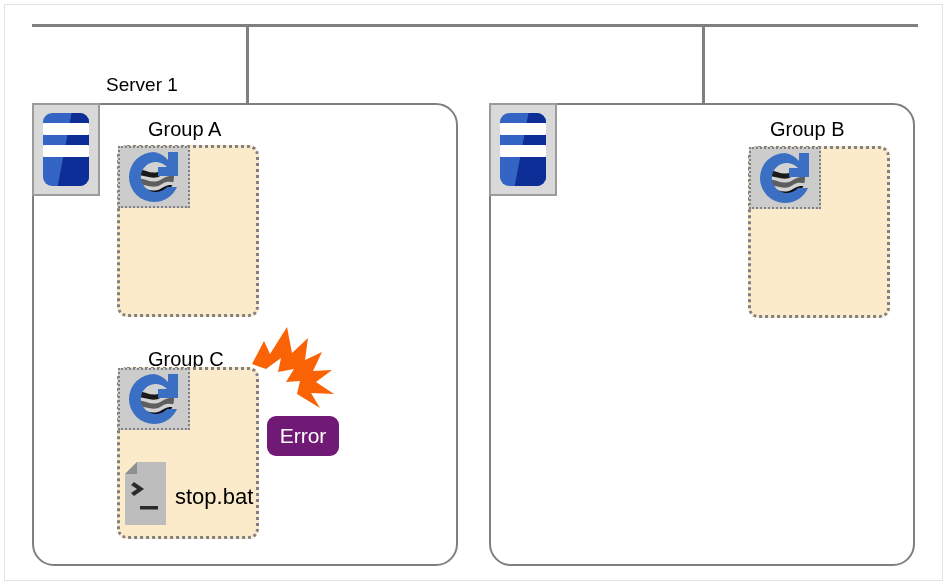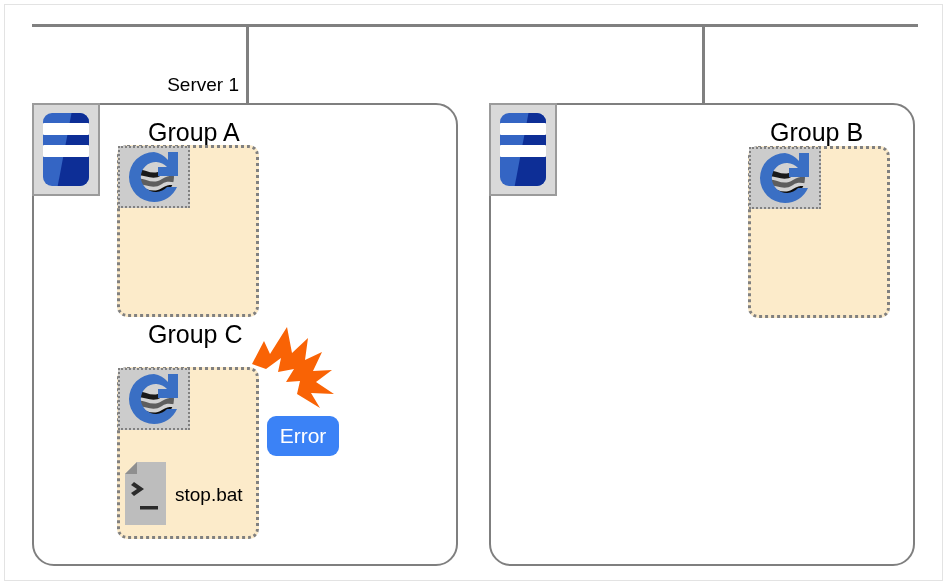--- a/index.html
+++ b/index.html
@@ -41,21 +41,21 @@
     width: 3px;
     background: #808080;
   }
 
   
   .server-label {
     position: absolute;
     font-size: 19px;
     color: #000000;
     white-space: nowrap;
-    text-align: right;
+    text-align: left;
   }
 
   
   .server-box {
     position: absolute;
     border: 2.2px solid #7f7f7f;
     border-radius: 22px;
     background: #ffffff;
     box-sizing: border-box;
   }
@@ -97,21 +97,21 @@
     background: #ffffff;
     z-index: 2;
     border-radius: 1px;
   }
   .server-icon .bar.b1 { top: 18px; }
   .server-icon .bar.b2 { top: 40px; }
 
   
   .group-label {
     position: absolute;
-    font-size: 25px;
+    font-size: 20px;
     color: #000000;
     white-space: nowrap;
   }
 
   
   .group-box {
     position: absolute;
     background: #fcebca;
     border: 3px dotted #808080;
     border-radius: 10px;
@@ -137,32 +137,32 @@
     position: absolute;
     left: 0;
     top: 0;
     width: 41px;
     height: 63px;
   }
   .script-label {
     position: absolute;
     left: 50px;
     top: 22px;
-    font-size: 19px;
+    font-size: 22px;
     color: #000000;
     white-space: nowrap;
   }
 
   
   .burst {
     position: absolute;
   }
   .error-badge {
     position: absolute;
-    background: #3b82f6;
+    background: #701a75;
     border-radius: 9px;
     color: #ffffff;
     font-size: 21px;
     display: flex;
     align-items: center;
     justify-content: center;
     box-sizing: border-box;
   }
 </style>
 </head>
@@ -198,21 +198,21 @@
       <circle cx="34" cy="29" r="20" fill="#d2d2d2"></circle>
       <g clip-path="url(#cl-a)">
         <path d="M12 24 C 22 16, 30 30, 42 22 C 50 17, 54 20, 58 19 L58 25 C 52 26, 48 23, 42 27 C 30 35, 22 22, 12 30 Z" fill="#1a1a1a"></path>
         <path d="M12 33 C 22 25, 30 39, 42 31 C 50 26, 54 29, 58 28 L58 34 C 52 35, 48 32, 42 36 C 30 44, 22 31, 12 39 Z" fill="#5e5e5e"></path>
         <path d="M12 42 C 22 34, 30 48, 42 40 C 50 35, 54 38, 58 37 L58 50 L12 50 Z" fill="#0d0d0d"></path>
       </g>
       <path d="M34 4 A25 25 0 1 0 34 54 A25 25 0 0 0 57 39 L47 39 A15 15 0 1 1 47 19 L38 19 L38 28 L58 28 L58 4 L48 4 L48 12 A24 24 0 0 0 34 4 Z" fill="#3a6fc4"></path>
     </svg>
   </div>
 
-  <div class="group-label" style="left:148px; top:320px;">Group  C</div>
+  <div class="group-label" style="left:148px; top:348px;">Group  C</div>
   <div class="group-box" style="left:117px; top:367px; width:142px; height:172px;"></div>
   <div class="group-icon" style="left:118px; top:368px;">
     <svg width="68" height="58" viewBox="0 0 68 58">
       <defs>
         <clipPath id="cl-c">
             <circle cx="34" cy="29" r="20"></circle>
           </clipPath>
       </defs>
       <circle cx="34" cy="29" r="20" fill="#d2d2d2"></circle>
       <g clip-path="url(#cl-c)">

